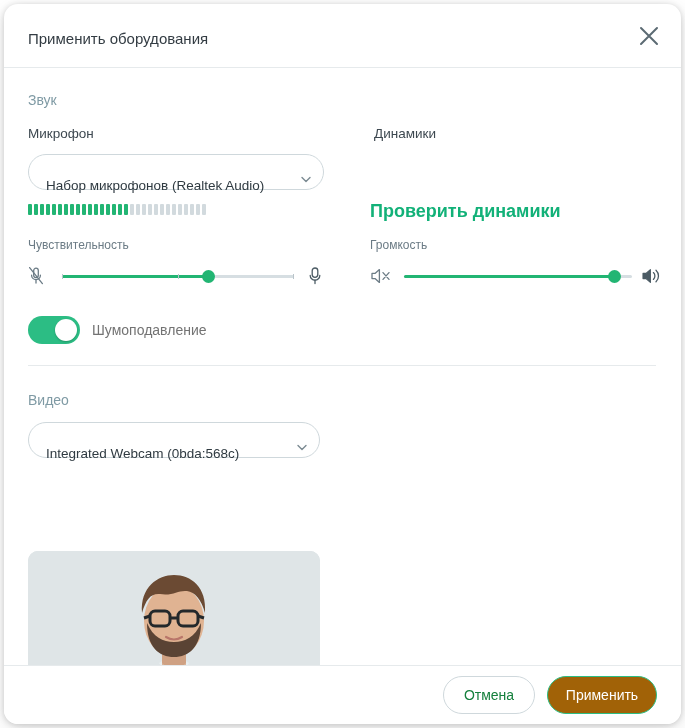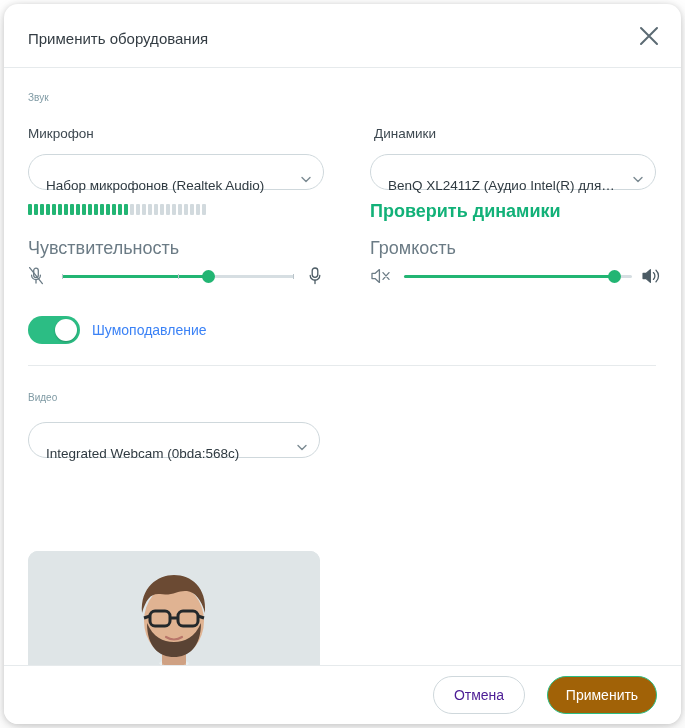--- a/index.html
+++ b/index.html
@@ -49,31 +49,31 @@
   }
   .close-btn svg { display: block; }
 
   
   .body {
     position: relative;
     height: 596px;
   }
   .section-label {
     position: absolute;
-    font-size: 10px;
+    font-size: 14px;
     color: #7f9aa4;
   }
   .field-label {
     position: absolute;
     font-size: 13.5px;
     color: #3d4850;
   }
   .small-label {
     position: absolute;
-    font-size: 18px;
+    font-size: 12px;
     color: #6b7b85;
   }
 
   
   .select {
     position: absolute;
     height: 36px;
     border: 1px solid #cfd8dc;
     border-radius: 18px;
     box-sizing: border-box;
@@ -180,21 +180,21 @@
     left: 27px;
     width: 22px;
     height: 22px;
     border-radius: 50%;
     background: #ffffff;
     box-shadow: 0 1px 2px rgba(0,0,0,0.22);
   }
   .toggle-text {
     position: absolute;
     font-size: 14px;
-    color: #3b82f6;
+    color: #737373;
   }
 
   .divider {
     position: absolute;
     height: 1px;
     background: #e6eaec;
   }
 
   
   .preview {
@@ -224,26 +224,26 @@
     height: 38px;
     border-radius: 19px;
     font-size: 14px;
     box-sizing: border-box;
     cursor: pointer;
     display: flex;
     align-items: center;
     justify-content: center;
   }
   .btn-secondary {
-    right: 156px;
+    right: 146px;
     top: 10px;
     width: 92px;
     border: 1px solid #cfd8dc;
     background: #fff;
-    color: #4c1d95;
+    color: #15803d;
   }
   .btn-primary {
     right: 24px;
     top: 10px;
     width: 110px;
     border: 1px solid #2cbd84;
     background: #a16207;
     color: #ffffff;
   }
 </style>
@@ -328,28 +328,20 @@
     </div>
     <div class="icon-btn" style="left:304px; top:198px;">
       <svg width="14" height="20" viewBox="0 0 14 20" aria-hidden="true">
         <rect x="4.2" y="2" width="5.6" height="9.4" rx="2.8" fill="none" stroke="#4b5b64" stroke-width="1.3"></rect>
         <path d="M2.2 9.4 a4.8 4.8 0 0 0 9.6 0" fill="none" stroke="#4b5b64" stroke-width="1.3" stroke-linecap="round"></path>
         <path d="M7 14.2 v3.4" stroke="#4b5b64" stroke-width="1.3" stroke-linecap="round"></path>
       </svg>
     </div>
 
     <div class="field-label" style="left:370px; top:58px;">Динамики</div>
-    <div class="select" style="left:366px; top:86px; width:286px;">
-      <div class="txt" style="width:242px;">BenQ XL2411Z (Аудио Intel(R) для…</div>
-      <div class="chev">
-        <svg width="10" height="7" viewBox="0 0 10 7">
-            <path d="M1 1.5 L5 5.5 L9 1.5" stroke="#7b8a92" stroke-width="1.4" fill="none" stroke-linecap="round" stroke-linejoin="round"></path>
-          </svg>
-      </div>
-    </div>
     <div class="link" style="left:366px; top:133px;">Проверить динамики</div>
 
     <div class="small-label" style="left:366px; top:170px;">Громкость</div>
 
     <div class="icon-btn" style="left:366px; top:199px;">
       <svg width="24" height="18" viewBox="0 0 24 18" aria-hidden="true">
         <path d="M2 6.4 h3 L9.4 2.6 v12.8 L5 11.6 H2 z" fill="none" stroke="#6b7b85" stroke-width="1.3" stroke-linejoin="round"></path>
         <path d="M13 5.6 L19 12.4 M19 5.6 L13 12.4" stroke="#6b7b85" stroke-width="1.3" stroke-linecap="round"></path>
       </svg>
     </div>

